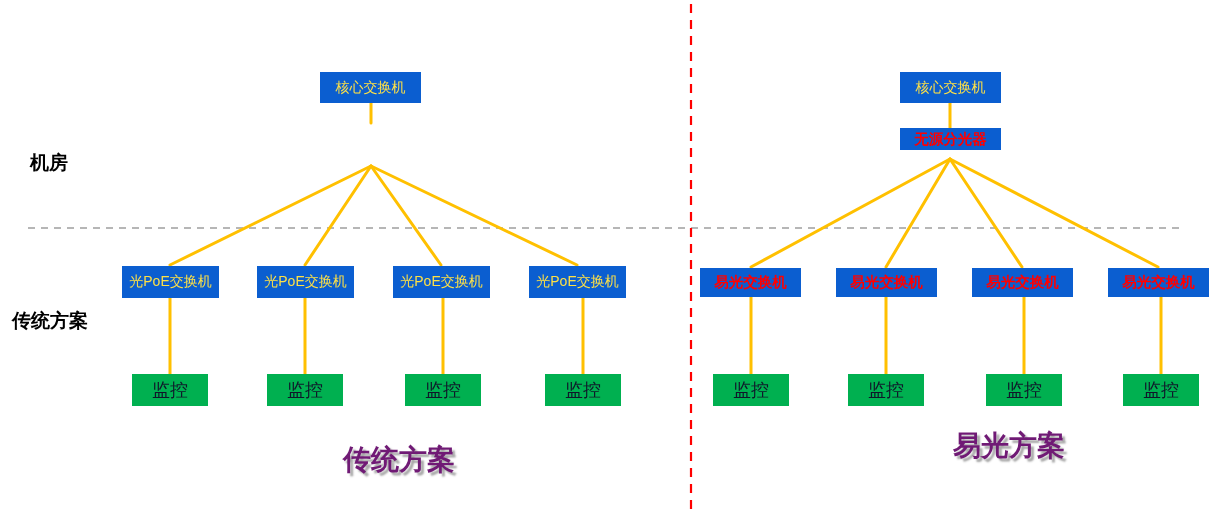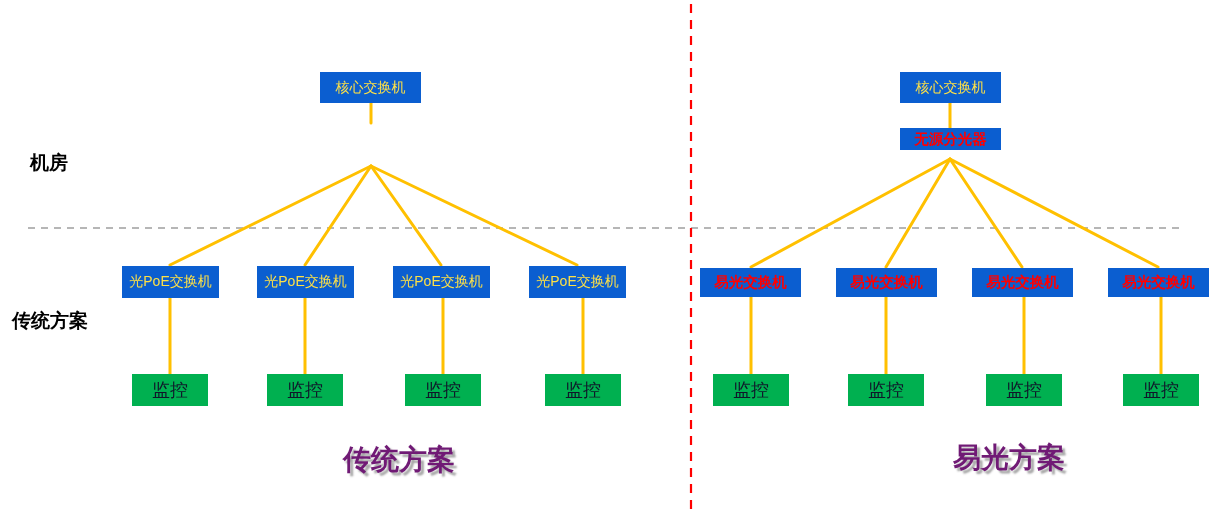--- a/index.html
+++ b/index.html
@@ -82,15 +82,15 @@
   <div class="node blue redtext" style="left:700px;top:268px;width:101px;height:29px;">易光交换机</div>
   <div class="node blue redtext" style="left:836px;top:268px;width:101px;height:29px;">易光交换机</div>
   <div class="node blue redtext" style="left:972px;top:268px;width:101px;height:29px;">易光交换机</div>
   <div class="node blue redtext" style="left:1108px;top:268px;width:101px;height:29px;">易光交换机</div>
 
   <div class="node green" style="left:713px;top:374px;width:76px;height:32px;">监控</div>
   <div class="node green" style="left:848px;top:374px;width:76px;height:32px;">监控</div>
   <div class="node green" style="left:986px;top:374px;width:76px;height:32px;">监控</div>
   <div class="node green" style="left:1123px;top:374px;width:76px;height:32px;">监控</div>
 
-  <div class="scheme-title" style="left:913px;top:439px;">易光方案</div>
+  <div class="scheme-title" style="left:913px;top:427px;">易光方案</div>
 
 </div>
 
 </body></html>

